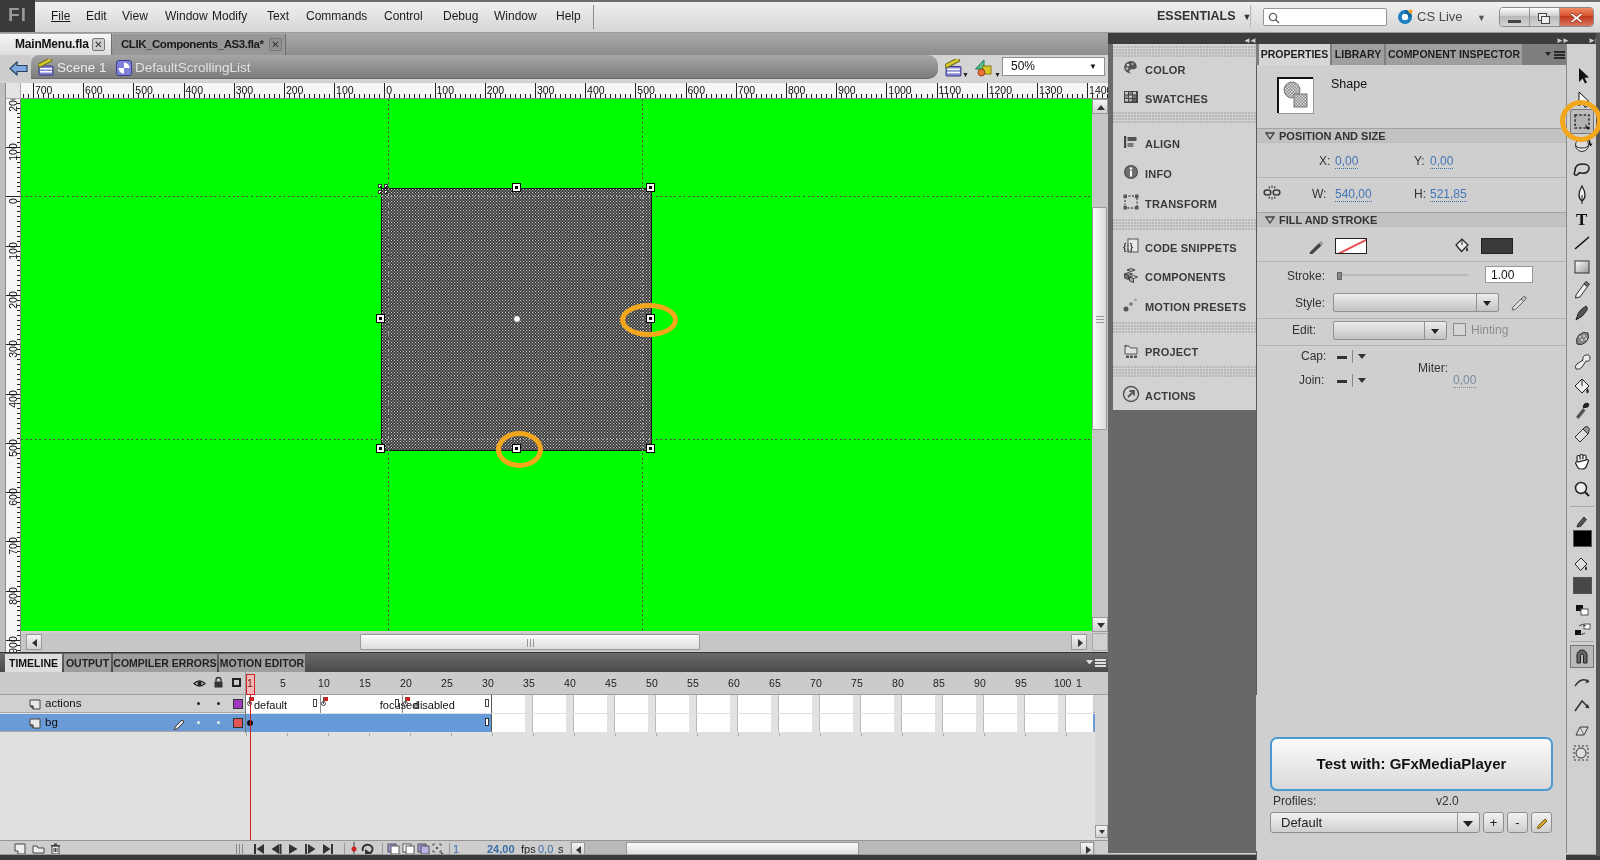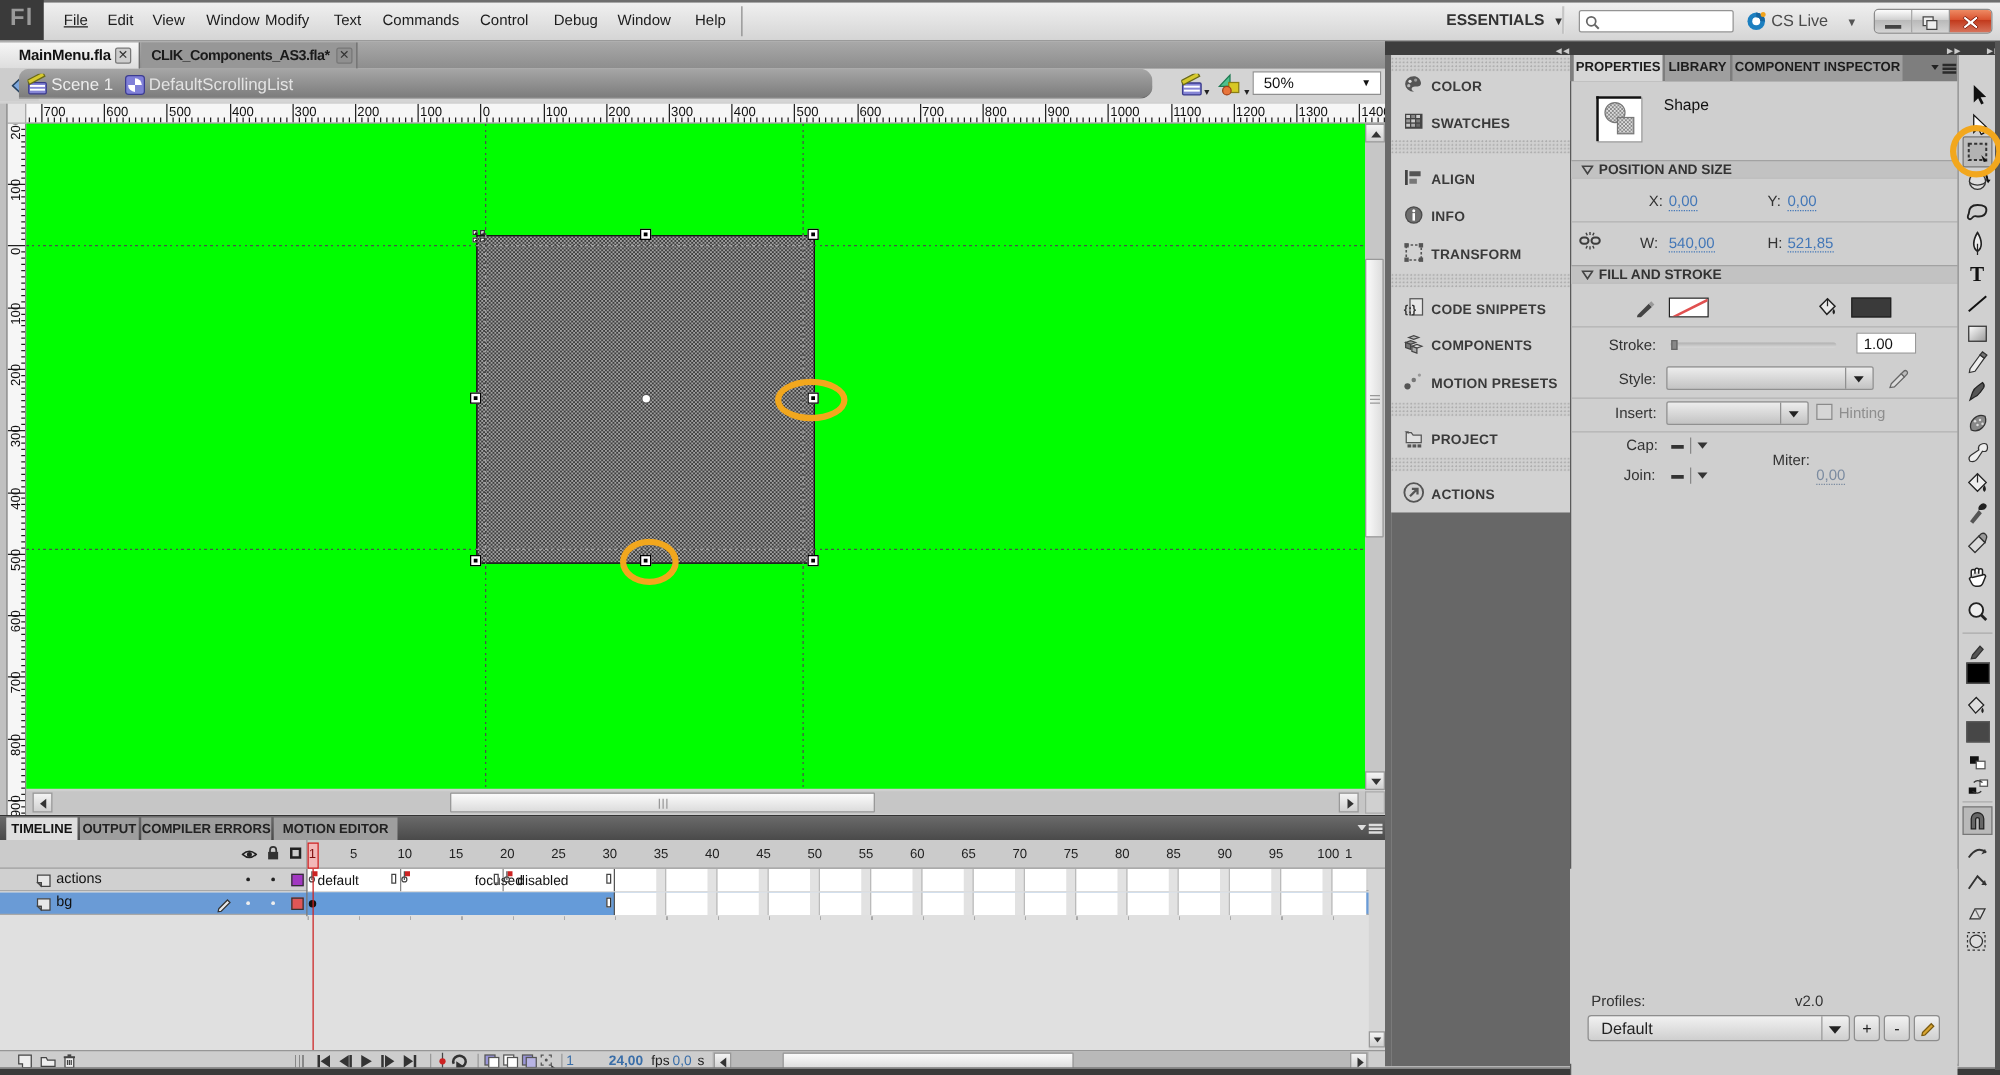--- a/index.html
+++ b/index.html
@@ -19,21 +19,21 @@
 .wbtn{height:100%;background:linear-gradient(#fdfdfd,#cfcfcf 45%,#b9b9b9 46%,#d4d4d4);border-right:1px solid #979797;position:relative;}
 .wbtn.close{background:linear-gradient(#ee8a63,#d9512e 45%,#c23a1d 46%,#d8745c);border-right:none;}
 
 #doctabs{left:0;top:33px;width:1110px;height:22px;background:linear-gradient(#a9a9a9,#8d8d8d);}
 .dtab{top:1px;height:21px;font-size:12px;font-weight:bold;line-height:21px;white-space:nowrap;}
 #dtab1{left:0;width:112px;background:linear-gradient(#f6f6f6,#ddd);color:#111;border-right:1px solid #6e6e6e;}
 #dtab2{left:113px;width:173px;background:#979797;color:#1a1a1a;border-right:1px solid #6e6e6e;}
 .closebox{top:4px;width:13px;height:13px;border:1px solid #777;border-radius:2px;font-size:10px;line-height:11px;text-align:center;color:#333;font-weight:normal;}
 
 #editbar{left:0;top:55px;width:1110px;height:27px;background:#d4d4d4;}
-#editbar-grad{left:15px;top:0;width:907px;height:24px;background:linear-gradient(#a6a6a6,#7c7c7c);border-radius:8px 10px 10px 0;border-bottom:1px solid #686868;text-align:right;}
+#editbar-grad{left:31px;top:0;width:907px;height:24px;background:linear-gradient(#a6a6a6,#7c7c7c);border-radius:8px 10px 10px 0;border-bottom:1px solid #686868;text-align:right;}
 #backbox{left:0;top:0;width:31px;height:26px;background:#cdcdcd;}
 .ebtxt{top:0;height:26px;line-height:26px;color:#ececec;font-size:13.5px;}
 #zoombox{left:1002px;top:2px;width:103px;height:19px;background:#fff;border:1px solid #8f8f8f;font-size:12px;color:#111;line-height:17px;padding-left:8px;}
 
 #corner{left:6px;top:83px;width:15px;height:16px;background:#e4e4e4;border-right:1px solid #aaa;border-bottom:1px solid #aaa;}
 #hruler{left:21px;top:83px;width:1087px;height:16px;background:#f6f6f6;border-bottom:1px solid #888;overflow:hidden;}
 #vruler{left:6px;top:99px;width:15px;height:553px;background:#f6f6f6;border-right:1px solid #888;overflow:hidden;}
 #leftstrip{left:0;top:83px;width:6px;height:569px;background:#c0c0c0;border-right:1px solid #8a8a8a;}
 .htick{top:11px;width:1px;height:4px;background:#222;}
 .htickM{top:0px;width:1px;height:15px;background:#222;}
@@ -636,21 +636,21 @@
   <div class="abs sthumbH" style="left:339px;top:1px;width:340px;height:16px;">
       <div class="abs" style="left:166px;top:4px;width:1px;height:8px;background:#999;box-shadow:3px 0 0 #999,6px 0 0 #999;"></div>
     </div>
 </div>
 <div class="abs" style="left:1092px;top:633px;width:16px;height:18px;background:#d0d0d0;border:1px solid #aaa;"></div>
 
 <div class="abs" id="tl-tabs">
   <div class="abs ttab" style="left:5px;width:57px;background:#dedede;color:#111;">TIMELINE</div>
   <div class="abs ttab" style="left:64px;width:47px;background:#9e9e9e;color:#222;">OUTPUT</div>
   <div class="abs ttab" style="left:113px;width:104px;background:#9e9e9e;color:#222;">COMPILER ERRORS</div>
-  <div class="abs ttab" style="left:219px;width:99px;background:#9e9e9e;color:#222;">MOTION EDITOR</div>
+  <div class="abs ttab" style="left:219px;width:86px;background:#9e9e9e;color:#222;">MOTION EDITOR</div>
   <div class="abs" style="left:1086px;top:7px;width:7px;height:0;border-left:3px solid transparent;border-right:3px solid transparent;border-top:4px solid #ddd;"></div>
   <div class="abs" style="left:1095px;top:6px;width:11px;height:1.5px;background:#ddd;box-shadow:0 3px 0 #ddd,0 6px 0 #ddd;"></div>
 </div>
 <div class="abs" id="tl-body">
     <div class="abs lrow" style="top:23px;background:#d0d0d0;"></div>
     <div class="abs lrow" style="top:42px;background:#6a9bd6;"></div>
     <div class="abs" style="left:246px;top:23px;width:245.99999999999997px;height:18px;background:#fff;border-right:1px solid #555;"></div>
     <div class="abs" style="left:492px;top:23px;width:601px;height:18px;background:#fff;"></div>
     <div class="abs" style="left:524.8px;top:23px;width:8.2px;height:18px;background:#e2e2e2;border-right:1px solid #bbb;"></div>
     <div class="abs" style="left:565.8px;top:23px;width:8.2px;height:18px;background:#e2e2e2;border-right:1px solid #bbb;"></div>
@@ -1042,21 +1042,21 @@
     <div class="abs combo" style="left:76px;top:228px;width:166px;height:19px;">
       <div class="db">
         <div class="tri" style="left:6px;top:7px;border-left:4.5px solid transparent;border-right:4.5px solid transparent;border-top:5.5px solid #222;"></div>
       </div>
     </div>
     <svg class="abs" style="left:252px;top:228px;" width="19" height="19" viewBox="0 0 19 19">
       <path d="M4 14 L12 6 L14.5 8.5 L6.5 16.5 L3 17 Z" fill="#ddd" stroke="#666"></path>
       <path d="M12 6 L14 4 a1.5 1.5 0 0 1 2.5 2.5 L14.5 8.5 Z" fill="#bbb" stroke="#666"></path>
     </svg>
     <div class="abs prow-sep" style="top:253px;"></div>
-    <div class="abs plabel" style="left:35px;top:258px;">Insert:</div>
+    <div class="abs plabel" style="left:35px;top:258px;">Edit:</div>
     <div class="abs combo" style="left:76px;top:256px;width:114px;height:19px;">
       <div class="db">
         <div class="tri" style="left:6px;top:7px;border-left:4.5px solid transparent;border-right:4.5px solid transparent;border-top:5.5px solid #222;"></div>
       </div>
     </div>
     <div class="abs" style="left:196px;top:258px;width:13px;height:13px;background:#d6d6d6;border:1px solid #8a8a8a;"></div>
     <div class="abs" style="left:214px;top:258px;font-size:12px;color:#8e8e8e;">Hinting</div>
     <div class="abs prow-sep" style="top:280px;"></div>
     <div class="abs plabel" style="left:44px;top:284px;">Cap:</div>
     <div class="abs" style="left:80px;top:291px;width:10px;height:3px;background:#333;"></div>
@@ -1184,20 +1184,21 @@
       <path d="M5 14 L9 6 L17 6 L13 14 Z" fill="#ddd" stroke="#333"></path>
       <path d="M9 6 L13 14" stroke="#666"></path>
     </svg>
     <svg class="abs tool" style="left:4px;top:699px;" width="22" height="20" viewBox="0 0 22 20">
       <circle cx="10" cy="10" r="5" fill="#ddd" stroke="#333"></circle>
       <rect x="3" y="3" width="14" height="14" fill="none" stroke="#333" stroke-dasharray="2 2"></rect>
     </svg>
   </div>
 <div class="abs" id="rightedge"></div>
 <div class="abs" id="sfpanel">
+  <div class="abs" id="sfbtn">Test with: GFxMediaPlayer</div>
   <div class="abs plabel" style="left:17px;top:99px;">Profiles:</div>
   <div class="abs plabel" style="left:180px;top:99px;">v2.0</div>
   <div class="abs sfsmall" style="left:14px;top:117px;width:210px;text-align:left;padding-left:10px;">Default
     <div class="abs" style="right:21px;top:0;width:1px;height:19px;background:#999;"></div>
     <div class="tri" style="right:6px;top:8px;border-left:5px solid transparent;border-right:5px solid transparent;border-top:6px solid #222;"></div>
   </div>
   <div class="abs sfsmall" style="left:227px;width:21px;">+</div>
   <div class="abs sfsmall" style="left:251px;width:21px;">-</div>
   <div class="abs sfsmall" style="left:275px;width:21px;">
       <svg width="14" height="14" style="margin:2px auto;" viewBox="0 0 14 14">

